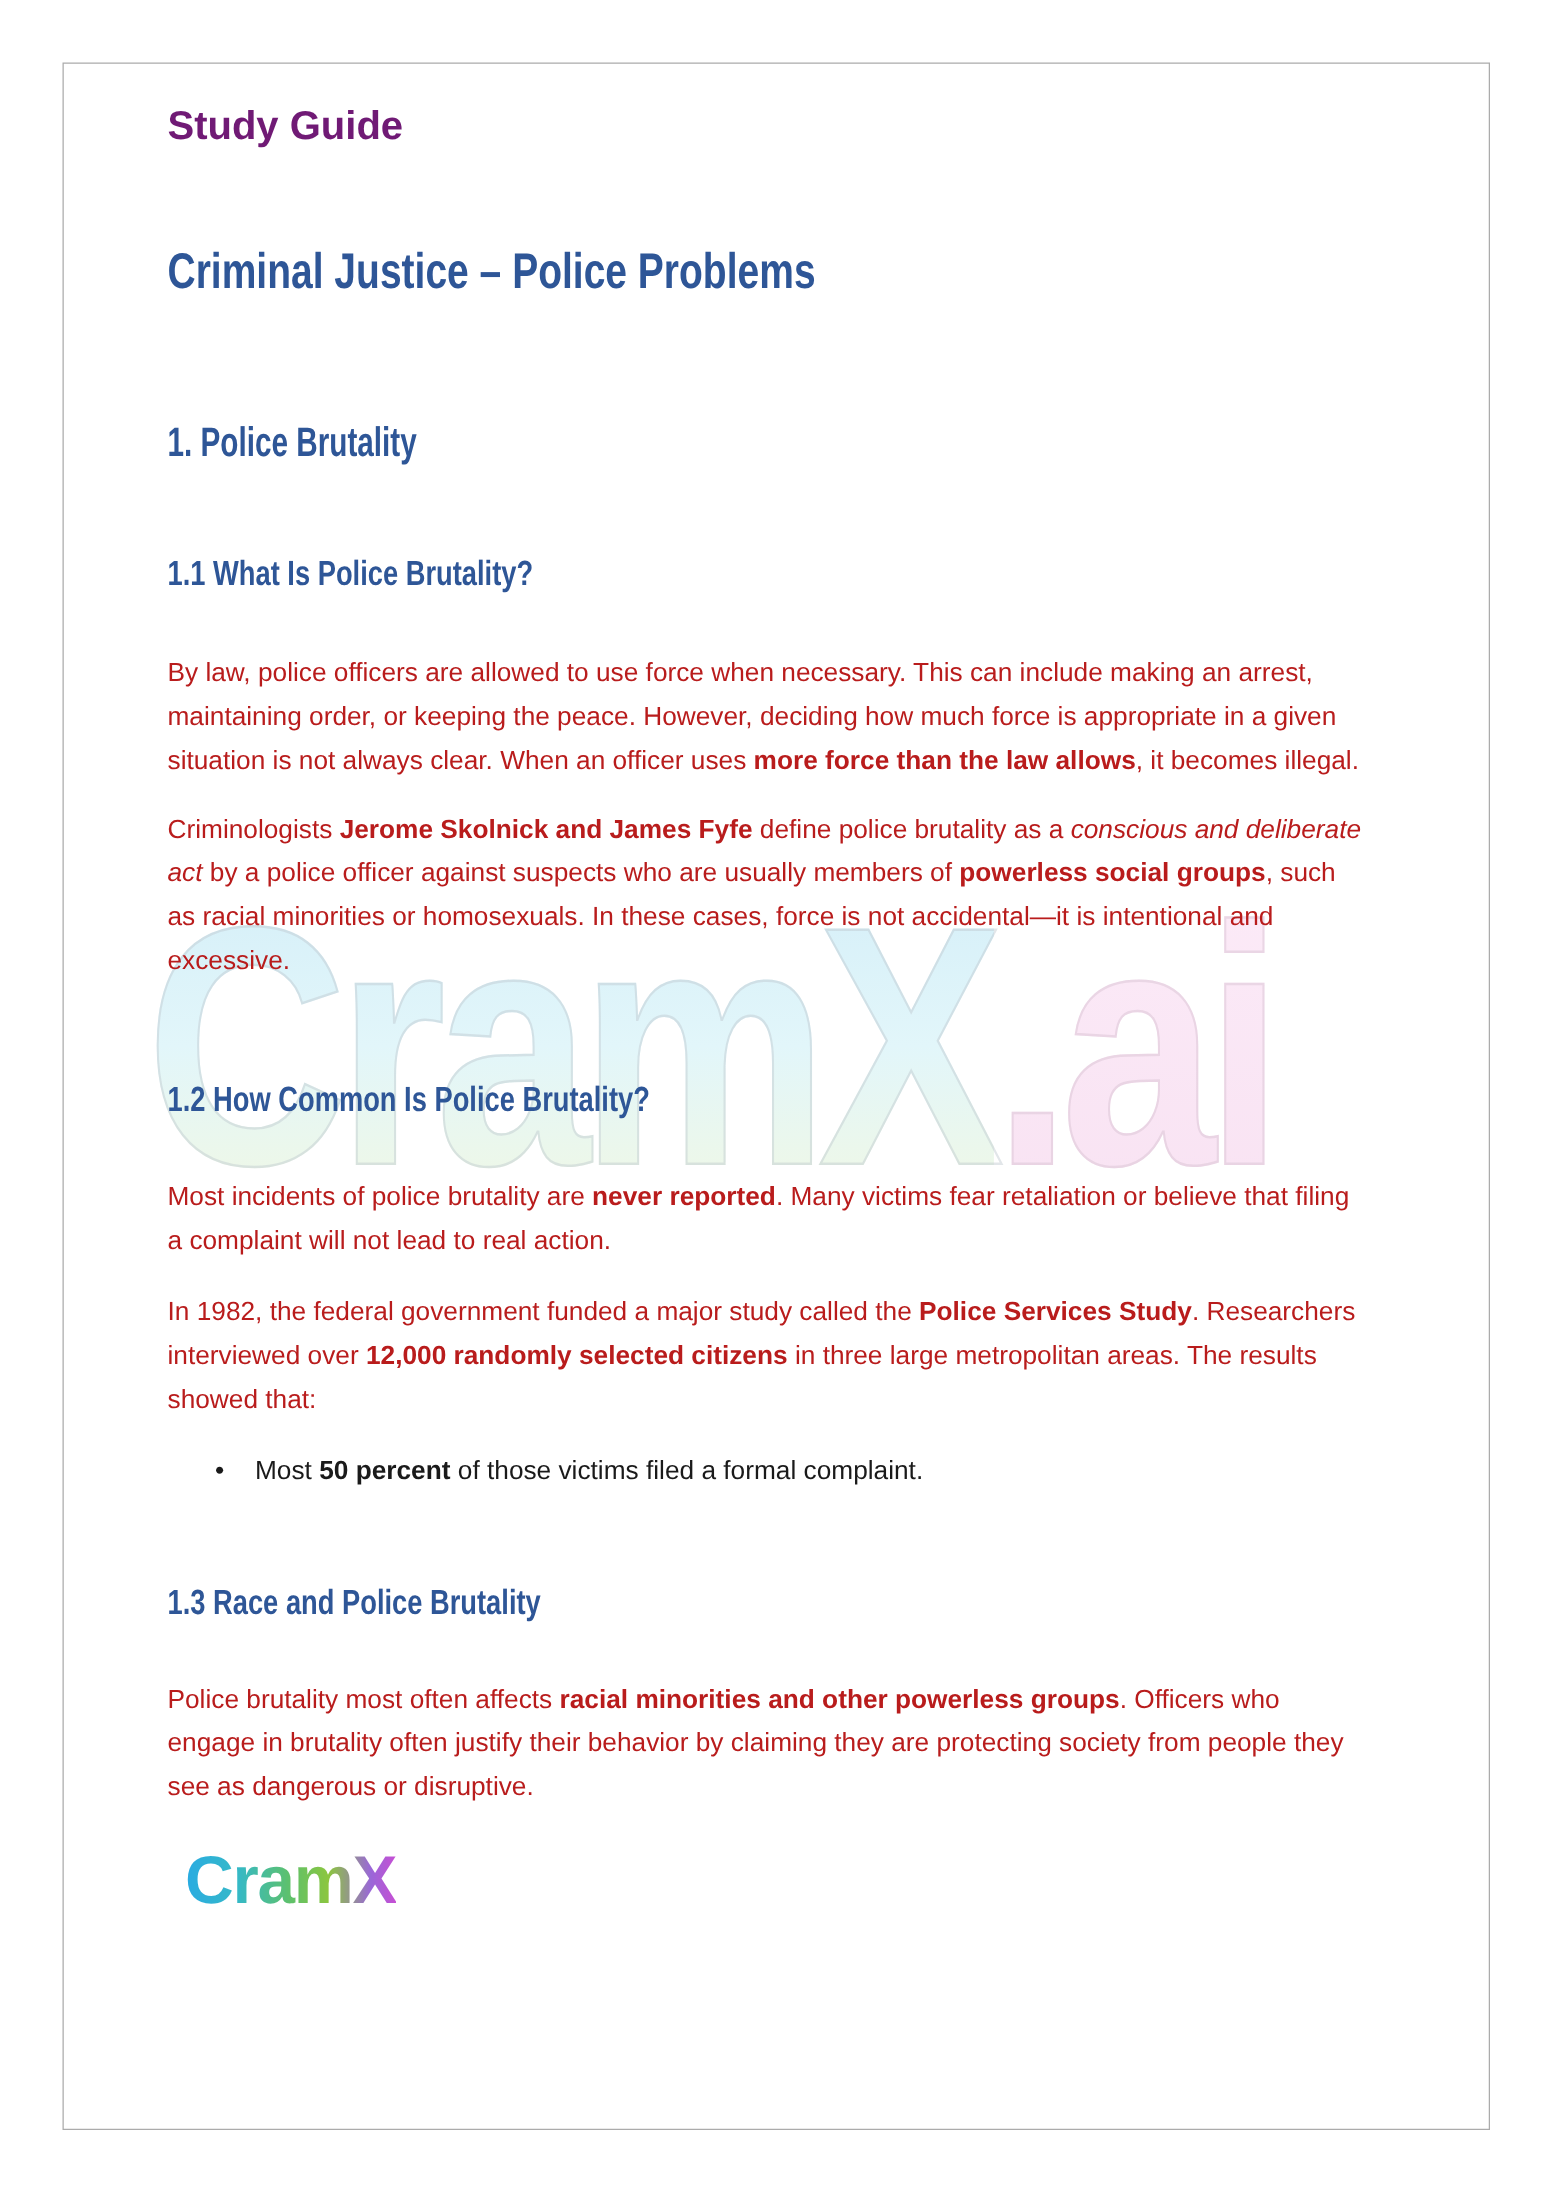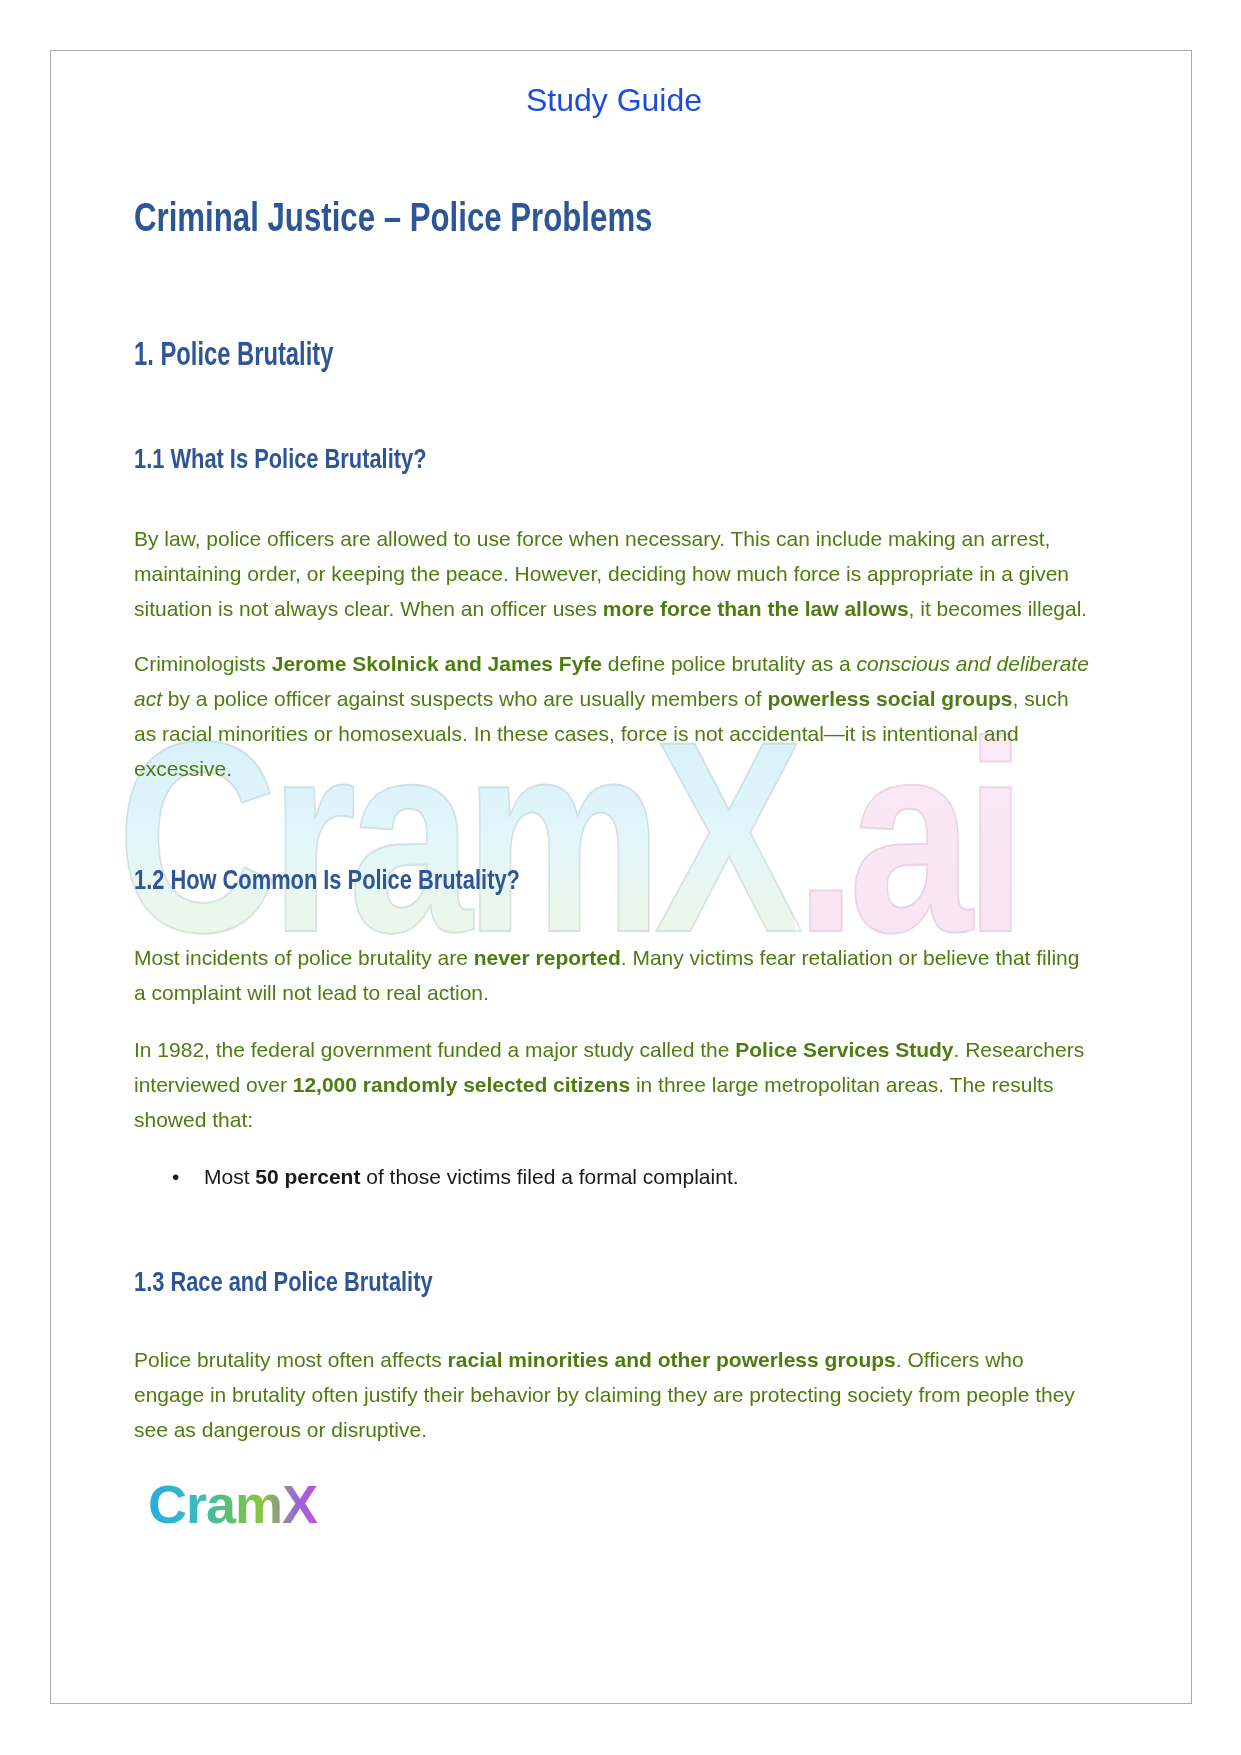--- a/index.html
+++ b/index.html
@@ -49,24 +49,24 @@
     background-clip: text;
     color: transparent;
     -webkit-text-stroke: 2px rgba(218, 196, 212, 0.5);
   }
   .content {
     position: relative;
     z-index: 1;
     padding: 32px 97px 0 83px;
   }
   .doc-header {
-    text-align: center;
+    text-align: left;
     font-size: 32px;
-    font-weight: 400;
-    color: #1d4ed8;
+    font-weight: 700;
+    color: #701a75;
     line-height: 34px;
   }
   h1.doc-title {
     margin: 78px 0 0 0;
     font-size: 40px;
     font-weight: 700;
     color: #2e5697;
     line-height: 44px;
     white-space: nowrap;
     transform: scaleX(0.78);
@@ -89,21 +89,21 @@
     color: #2e5697;
     line-height: 32px;
     white-space: nowrap;
     transform: scaleX(0.78);
     transform-origin: left center;
   }
   p.body-p {
     margin: 20px 0 0 0;
     font-size: 21px;
     line-height: 35px;
-    color: #4d7c0f;
+    color: #b91c1c;
     width: 960px;
   }
   ul.bullets {
     list-style: none;
     margin: 22px 0 0 0;
     padding: 0;
     width: 960px;
   }
   ul.bullets li {
     position: relative;

